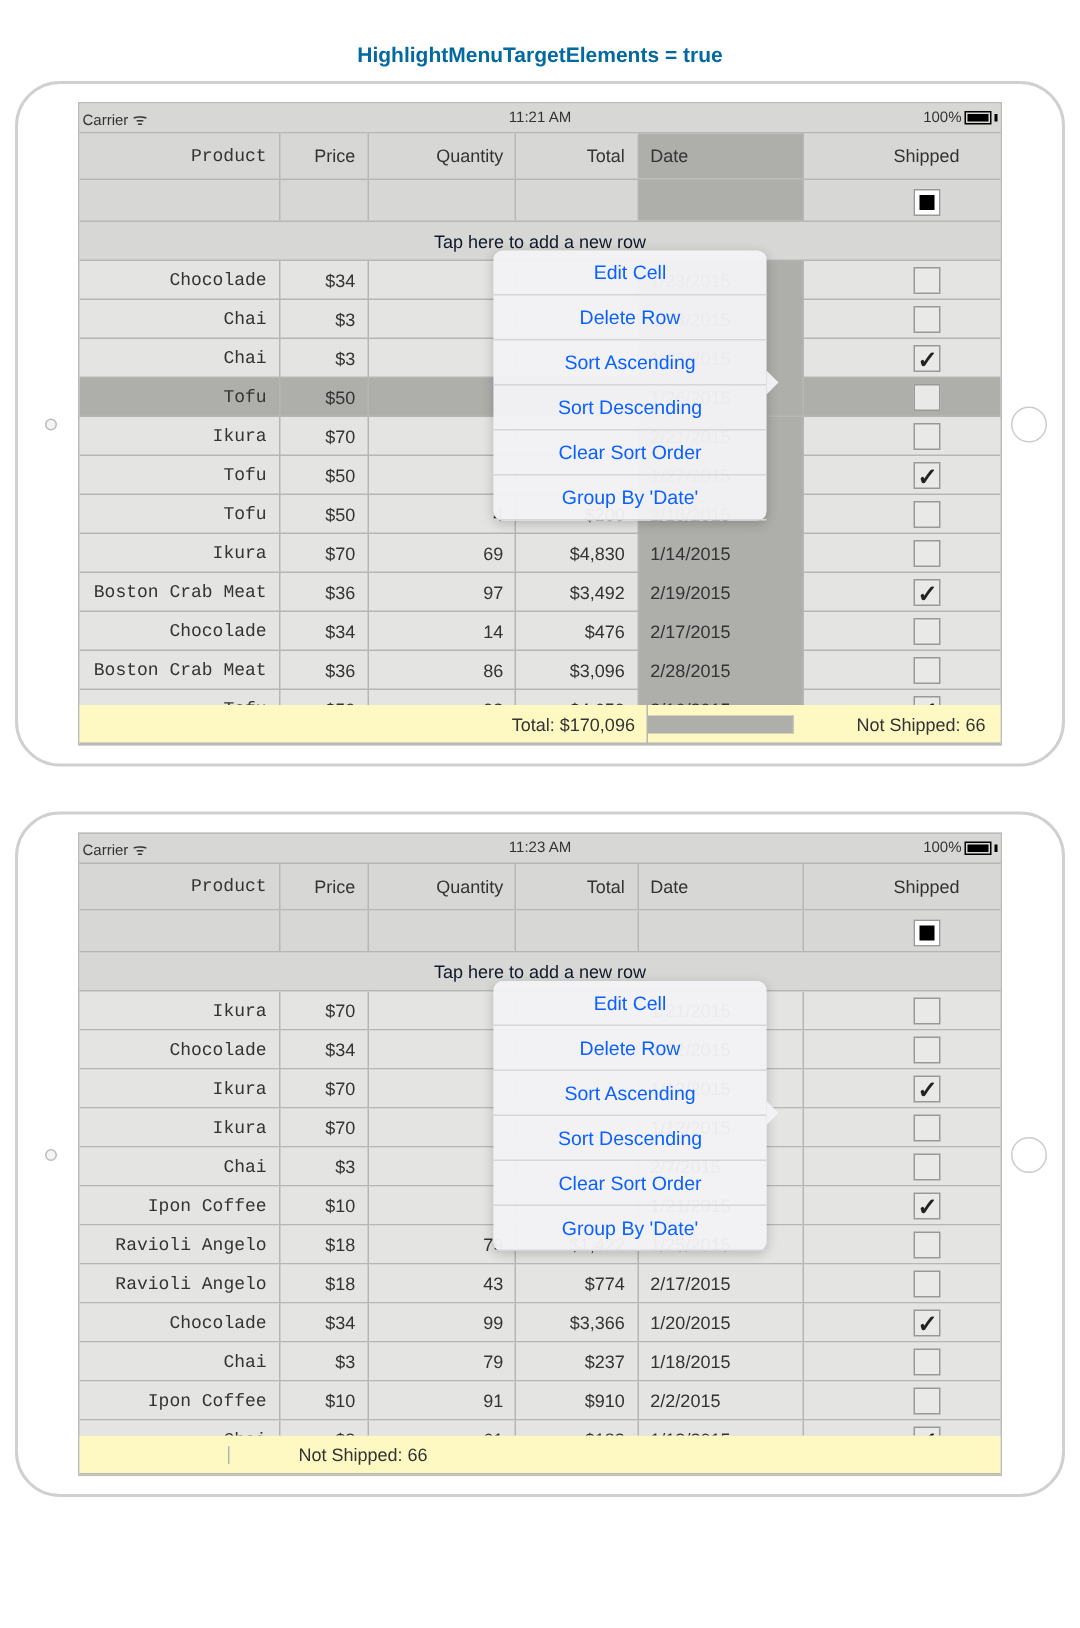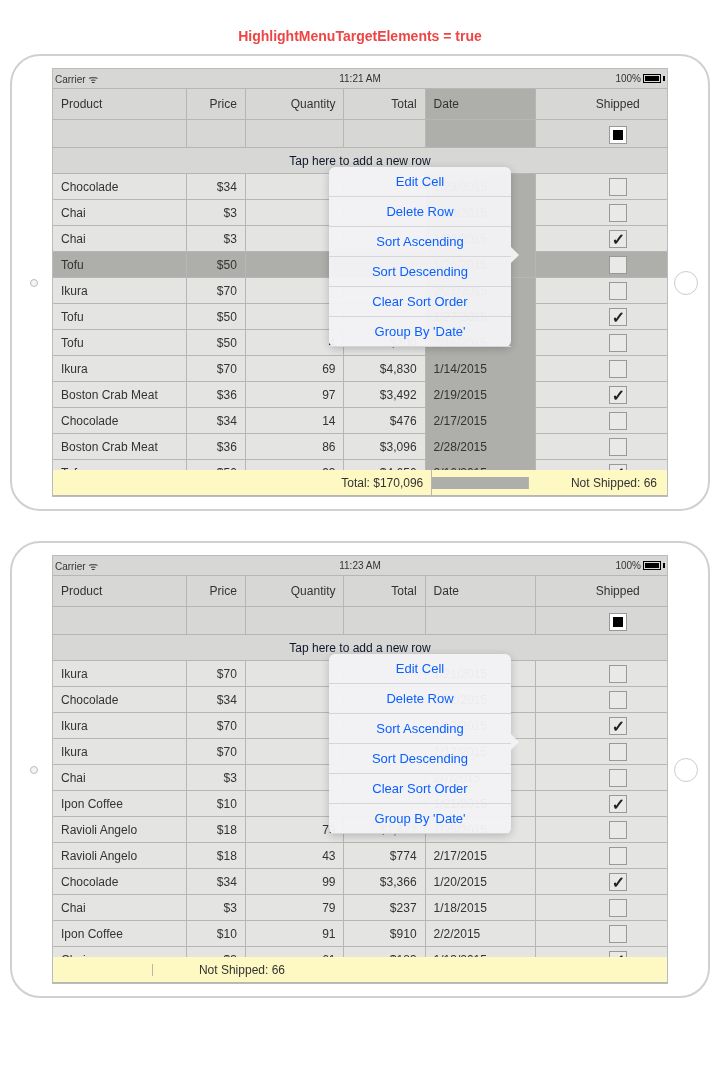--- a/index.html
+++ b/index.html
@@ -5,21 +5,21 @@
   * { box-sizing: border-box; margin: 0; padding: 0; }
   body {
     font-family: -apple-system, BlinkMacSystemFont, "Helvetica Neue", Arial, sans-serif;
     background: #fff;
     font-size: 12px;
     color: #333;
   }
   .page { width: 720px; margin: 0 auto; padding: 20px 10px; }
   .caption {
     text-align: center;
-    color: #ef4444;
+    color: #0369a1;
     font-weight: bold;
     font-size: 14px;
     margin: 8px 0 10px;
     font-family: Verdana, Arial, sans-serif;
   }
   .panel-wrap {
     position: relative;
     margin: 0 auto 30px;
   }
   .device-frame {
@@ -84,21 +84,21 @@
   .data-row:nth-child(even) { background: #e4e5e2; }
   .data-row.selected { background: #aeafab !important; }
   .footer-row { background: #fef9c3; height: 26px; align-items: center; }
   .cell {
     border-right: 1px solid #b6b7b4;
     padding: 6px 8px;
     overflow: hidden;
     white-space: nowrap;
   }
   .cell:last-child { border-right: none; margin-left: 32px; }
-  .c-product  { width: 150px; text-align: left; }
+  .c-product  { width: 150px; text-align: right; font-family: Liberation Mono, monospace; }
   .c-price    { width: 65px; text-align: right; }
   .c-quantity { width: 110px; text-align: right; }
   .c-total    { width: 90px; text-align: right; }
   .c-date     { width: 124px; text-align: left; }
   .c-shipped  { width: 110px; text-align: center; }
   .col-highlight { background: #aeafab; }
   .header-row .cell { font-weight: normal; padding: 8px; color: #333; }
   .checkbox {
     display: inline-block;
     width: 18px; height: 18px;

